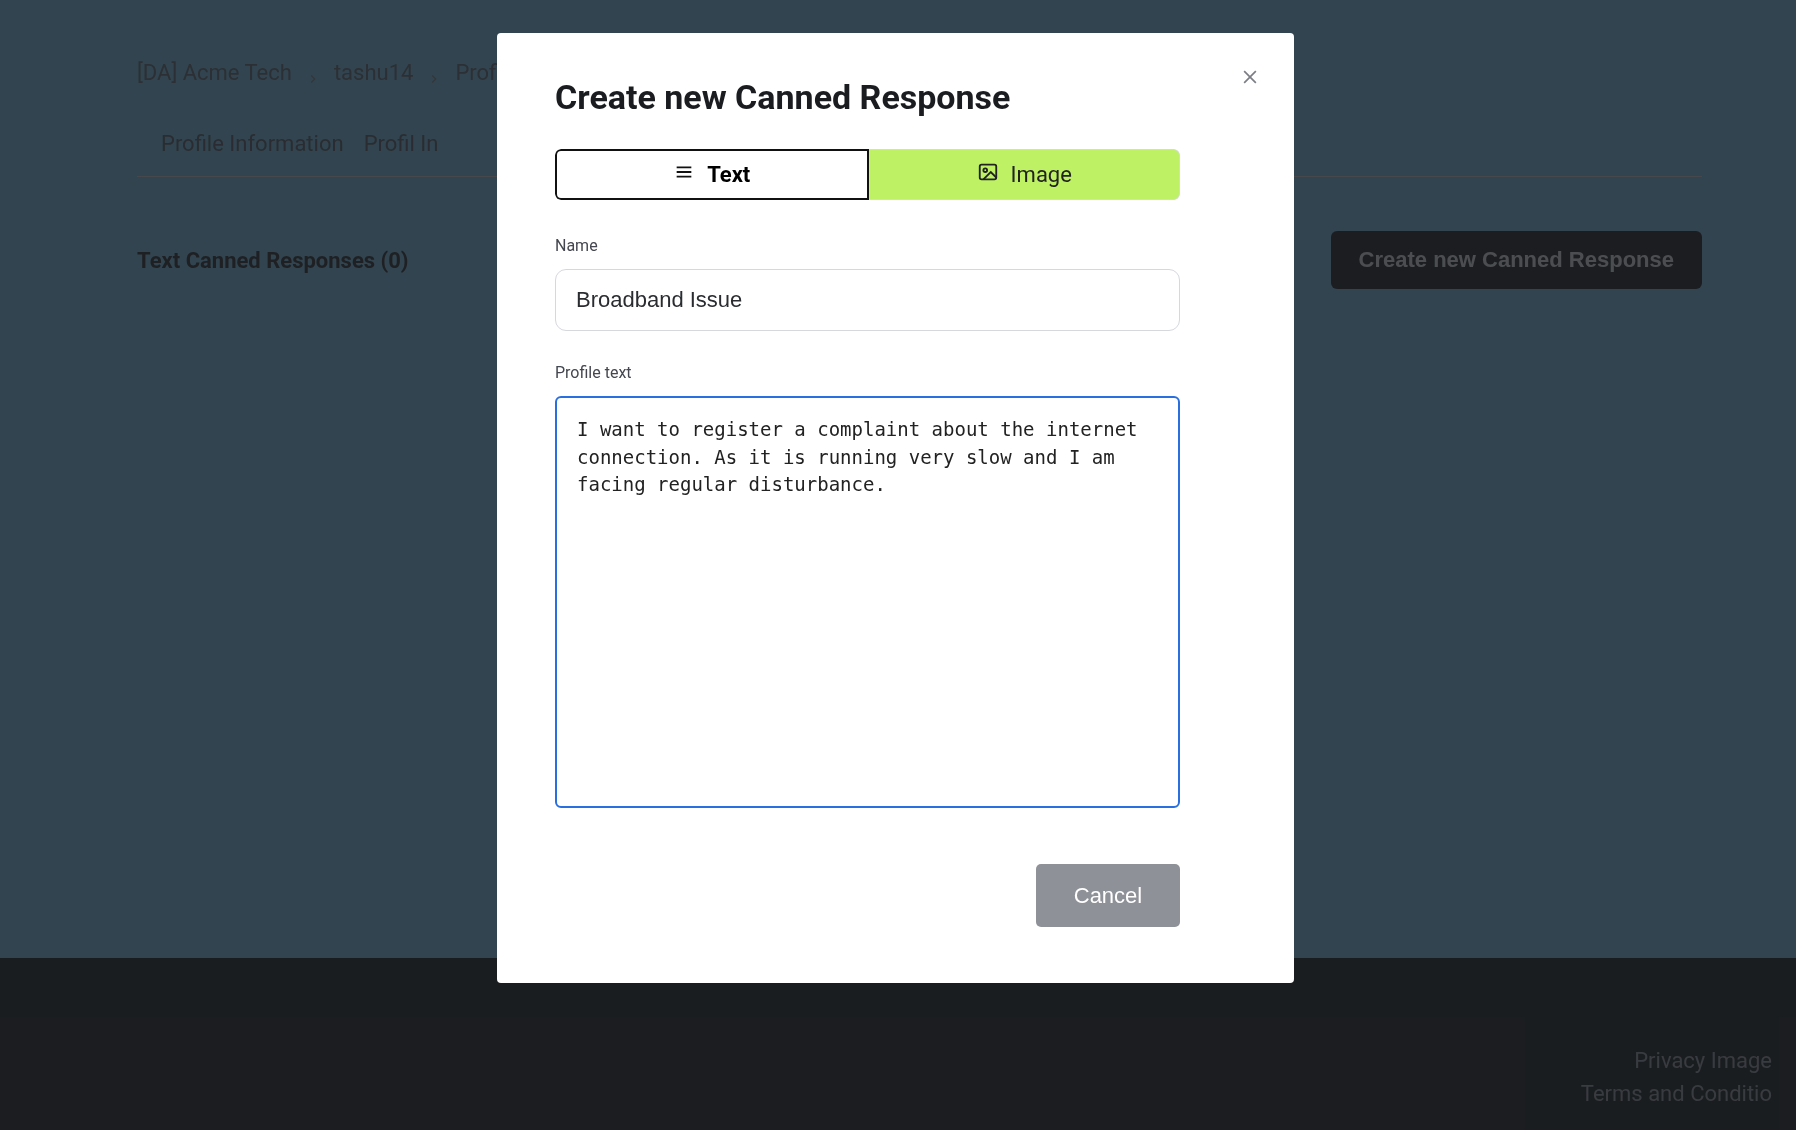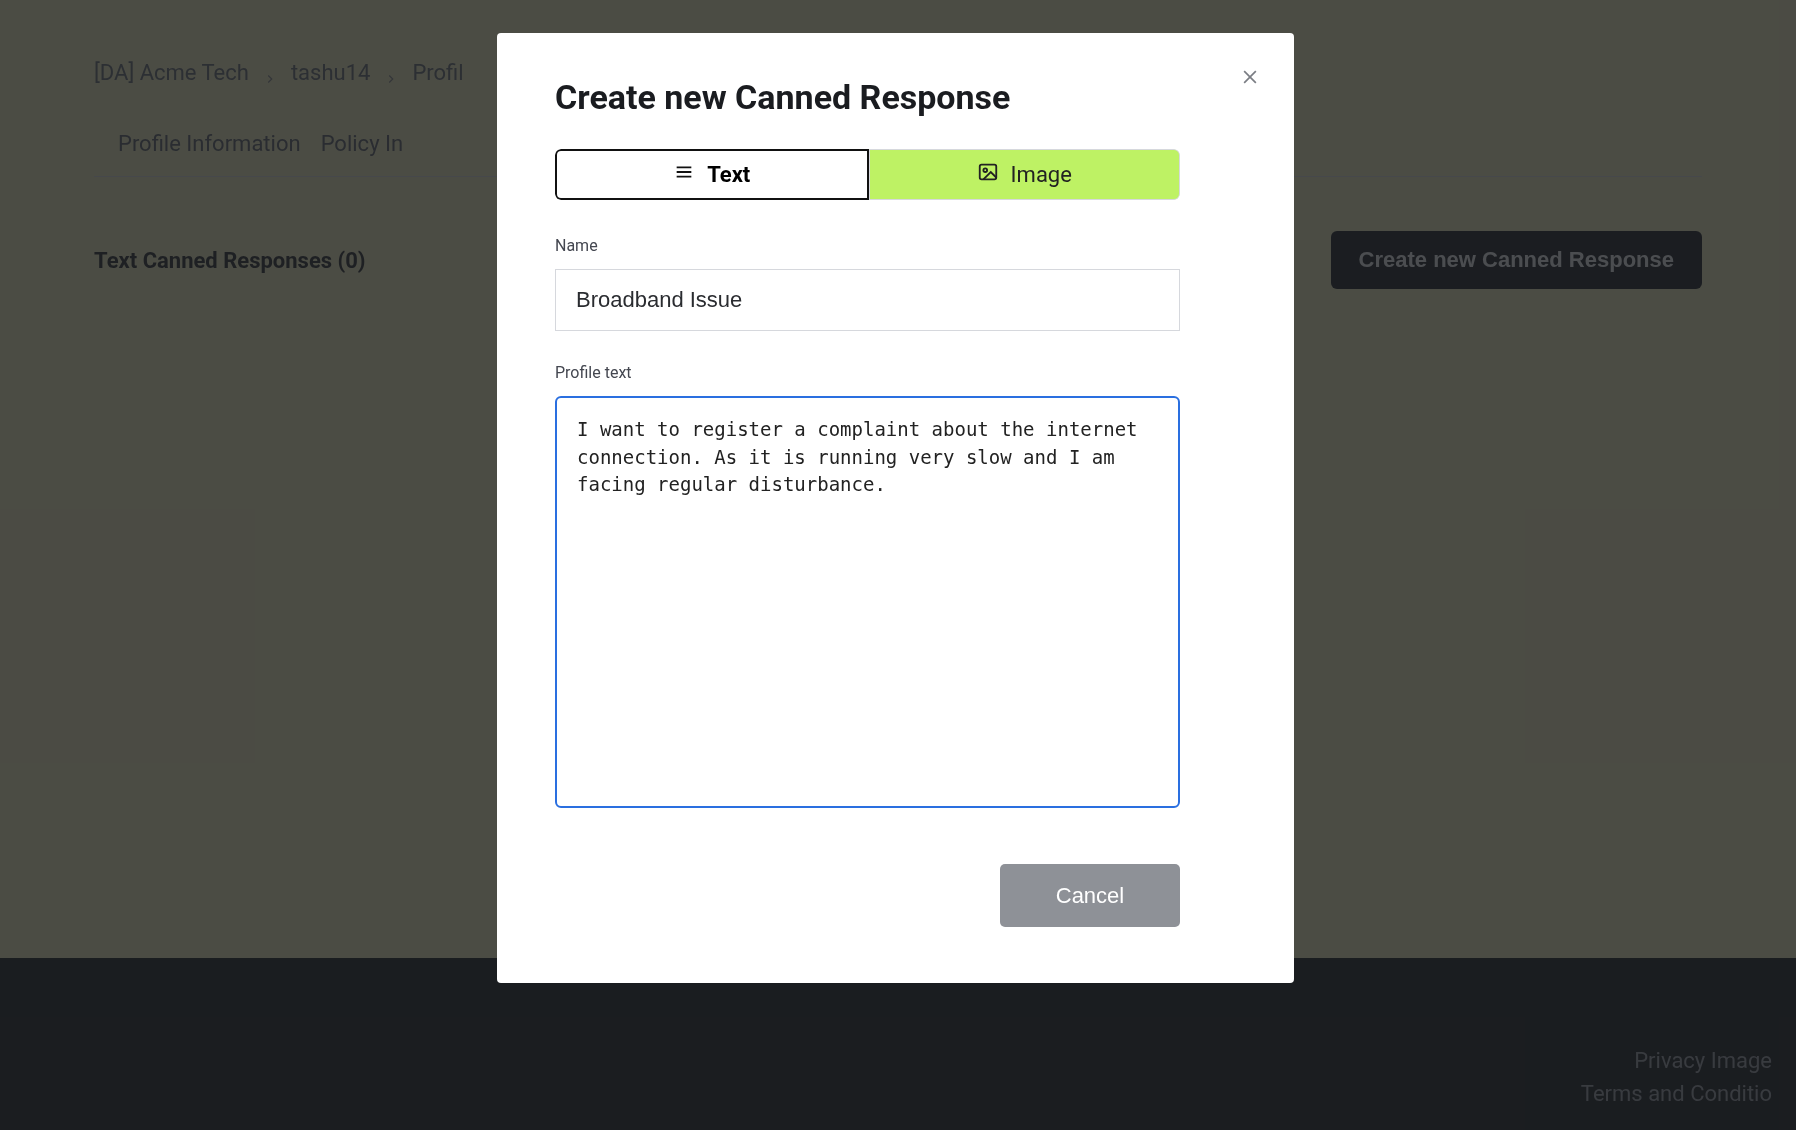--- a/index.html
+++ b/index.html
@@ -12,21 +12,22 @@
     position: relative;
     overflow: hidden;
   }
 
   
   .bg-page {
     position: absolute;
     top: 0; left: 0;
     width: 1796px;
     height: 1130px;
-    background: #fef9c3;
+    background: #7dd3fc;
+    padding-left: 43px;
   }
   .bg-content {
     padding: 60px 94px 0 94px;
   }
   .breadcrumb {
     display: flex;
     align-items: center;
     gap: 14px;
     font-size: 22px;
     color: #666a70;
@@ -155,21 +156,21 @@
 
   .field-label {
     font-size: 16px;
     color: #444750;
     margin-bottom: 14px;
   }
   .text-input {
     width: 625px;
     height: 62px;
     border: 1px solid #d6d8dd;
-    border-radius: 0;
+    border-radius: 11px;
     padding: 0 20px;
     font-size: 22px;
     color: #2a2c30;
     margin-bottom: 32px;
   }
   .textarea {
     width: 625px;
     height: 412px;
     border: 2px solid #2a6fe0;
     border-radius: 6px;
@@ -183,21 +184,21 @@
   }
 
   .btn-row {
     display: flex;
     justify-content: flex-end;
     gap: 38px;
     margin-top: 52px;
     width: 625px;
   }
   .btn {
-    width: 180px;
+    width: 144px;
     height: 63px;
     border-radius: 5px;
     border: none;
     font-size: 22px;
     color: #fff;
     cursor: pointer;
   }
   .btn-cancel { background: #8e9197; }
   .btn-save   { background: #5ea6f2; }
 </style>
@@ -217,21 +218,21 @@
       <span class="chev">
         <svg viewBox="0 0 24 24">
             <polyline points="9 6 15 12 9 18"></polyline>
           </svg>
       </span>
       <span>Profil</span>
     </div>
 
     <div class="tabs-row">
       <span>Profile Information</span>
-      <span>Policy In</span>
+      <span>Profil In</span>
     </div>
 
     <div class="section-row">
       <div class="section-title">Text Canned Responses (0)</div>
       <button class="create-btn">Create new Canned Response</button>
     </div>
   </div>
 
   <div class="bg-footer">
     <div>Privacy Image</div>

